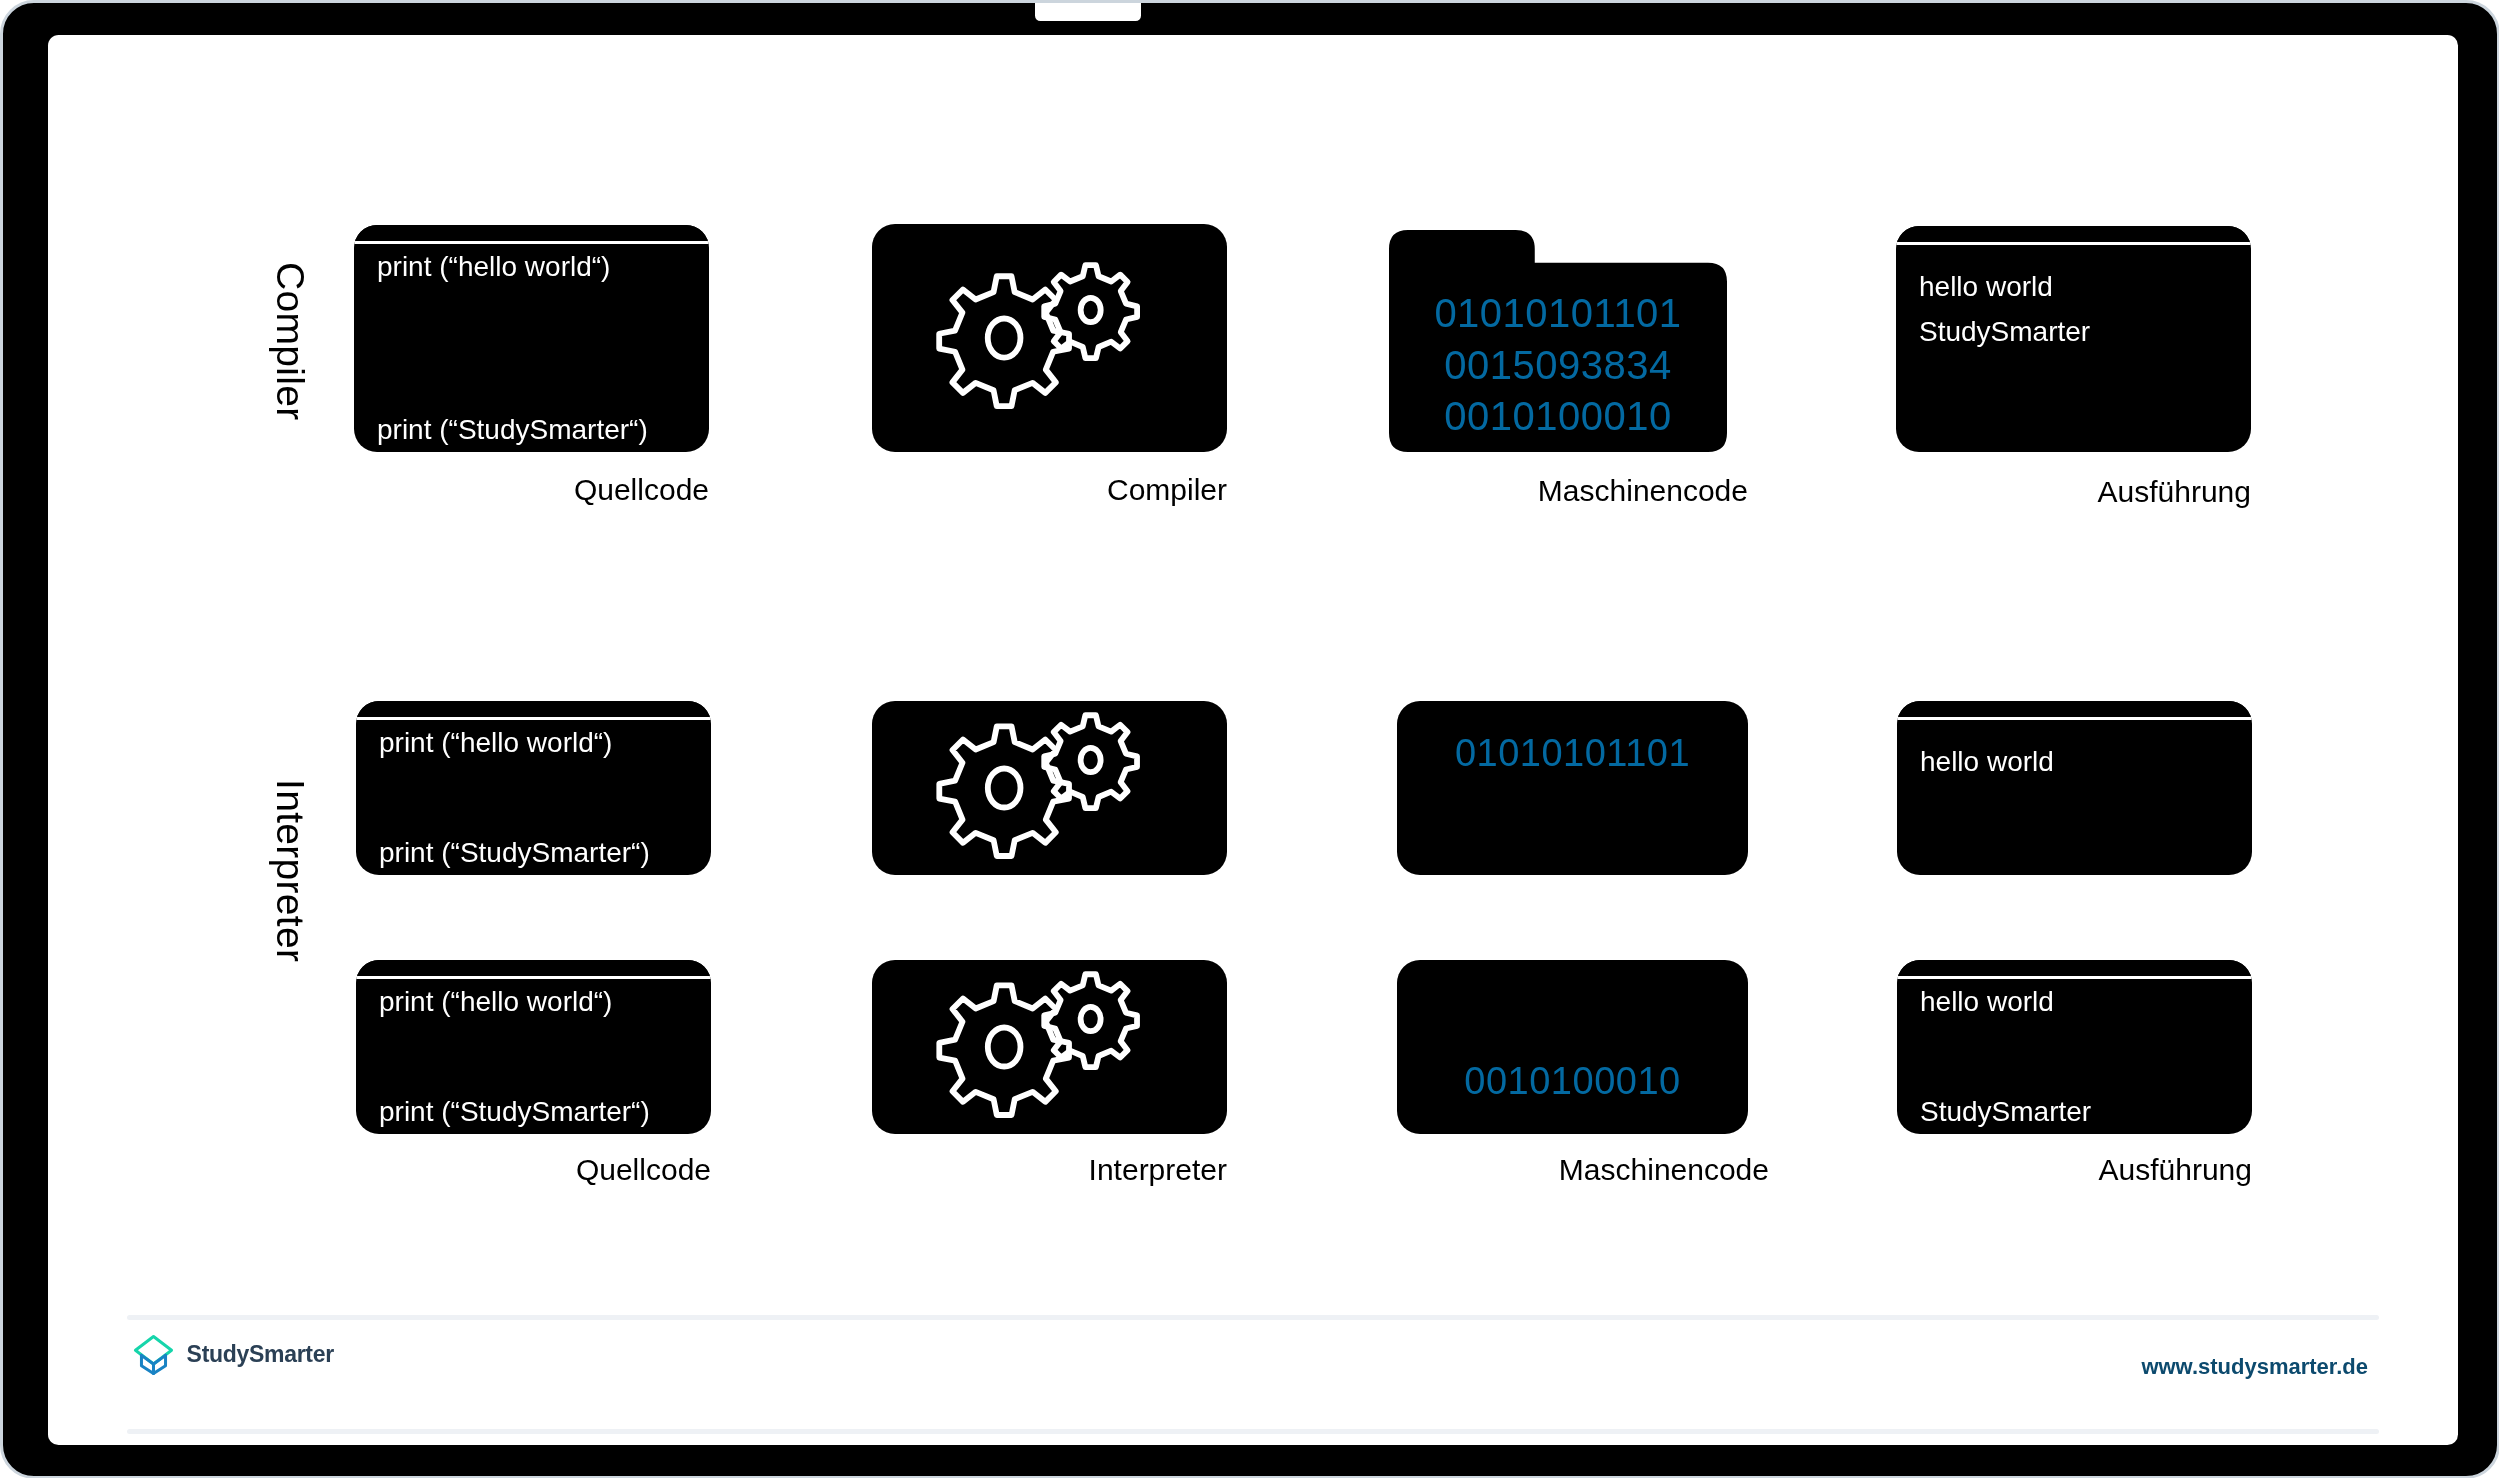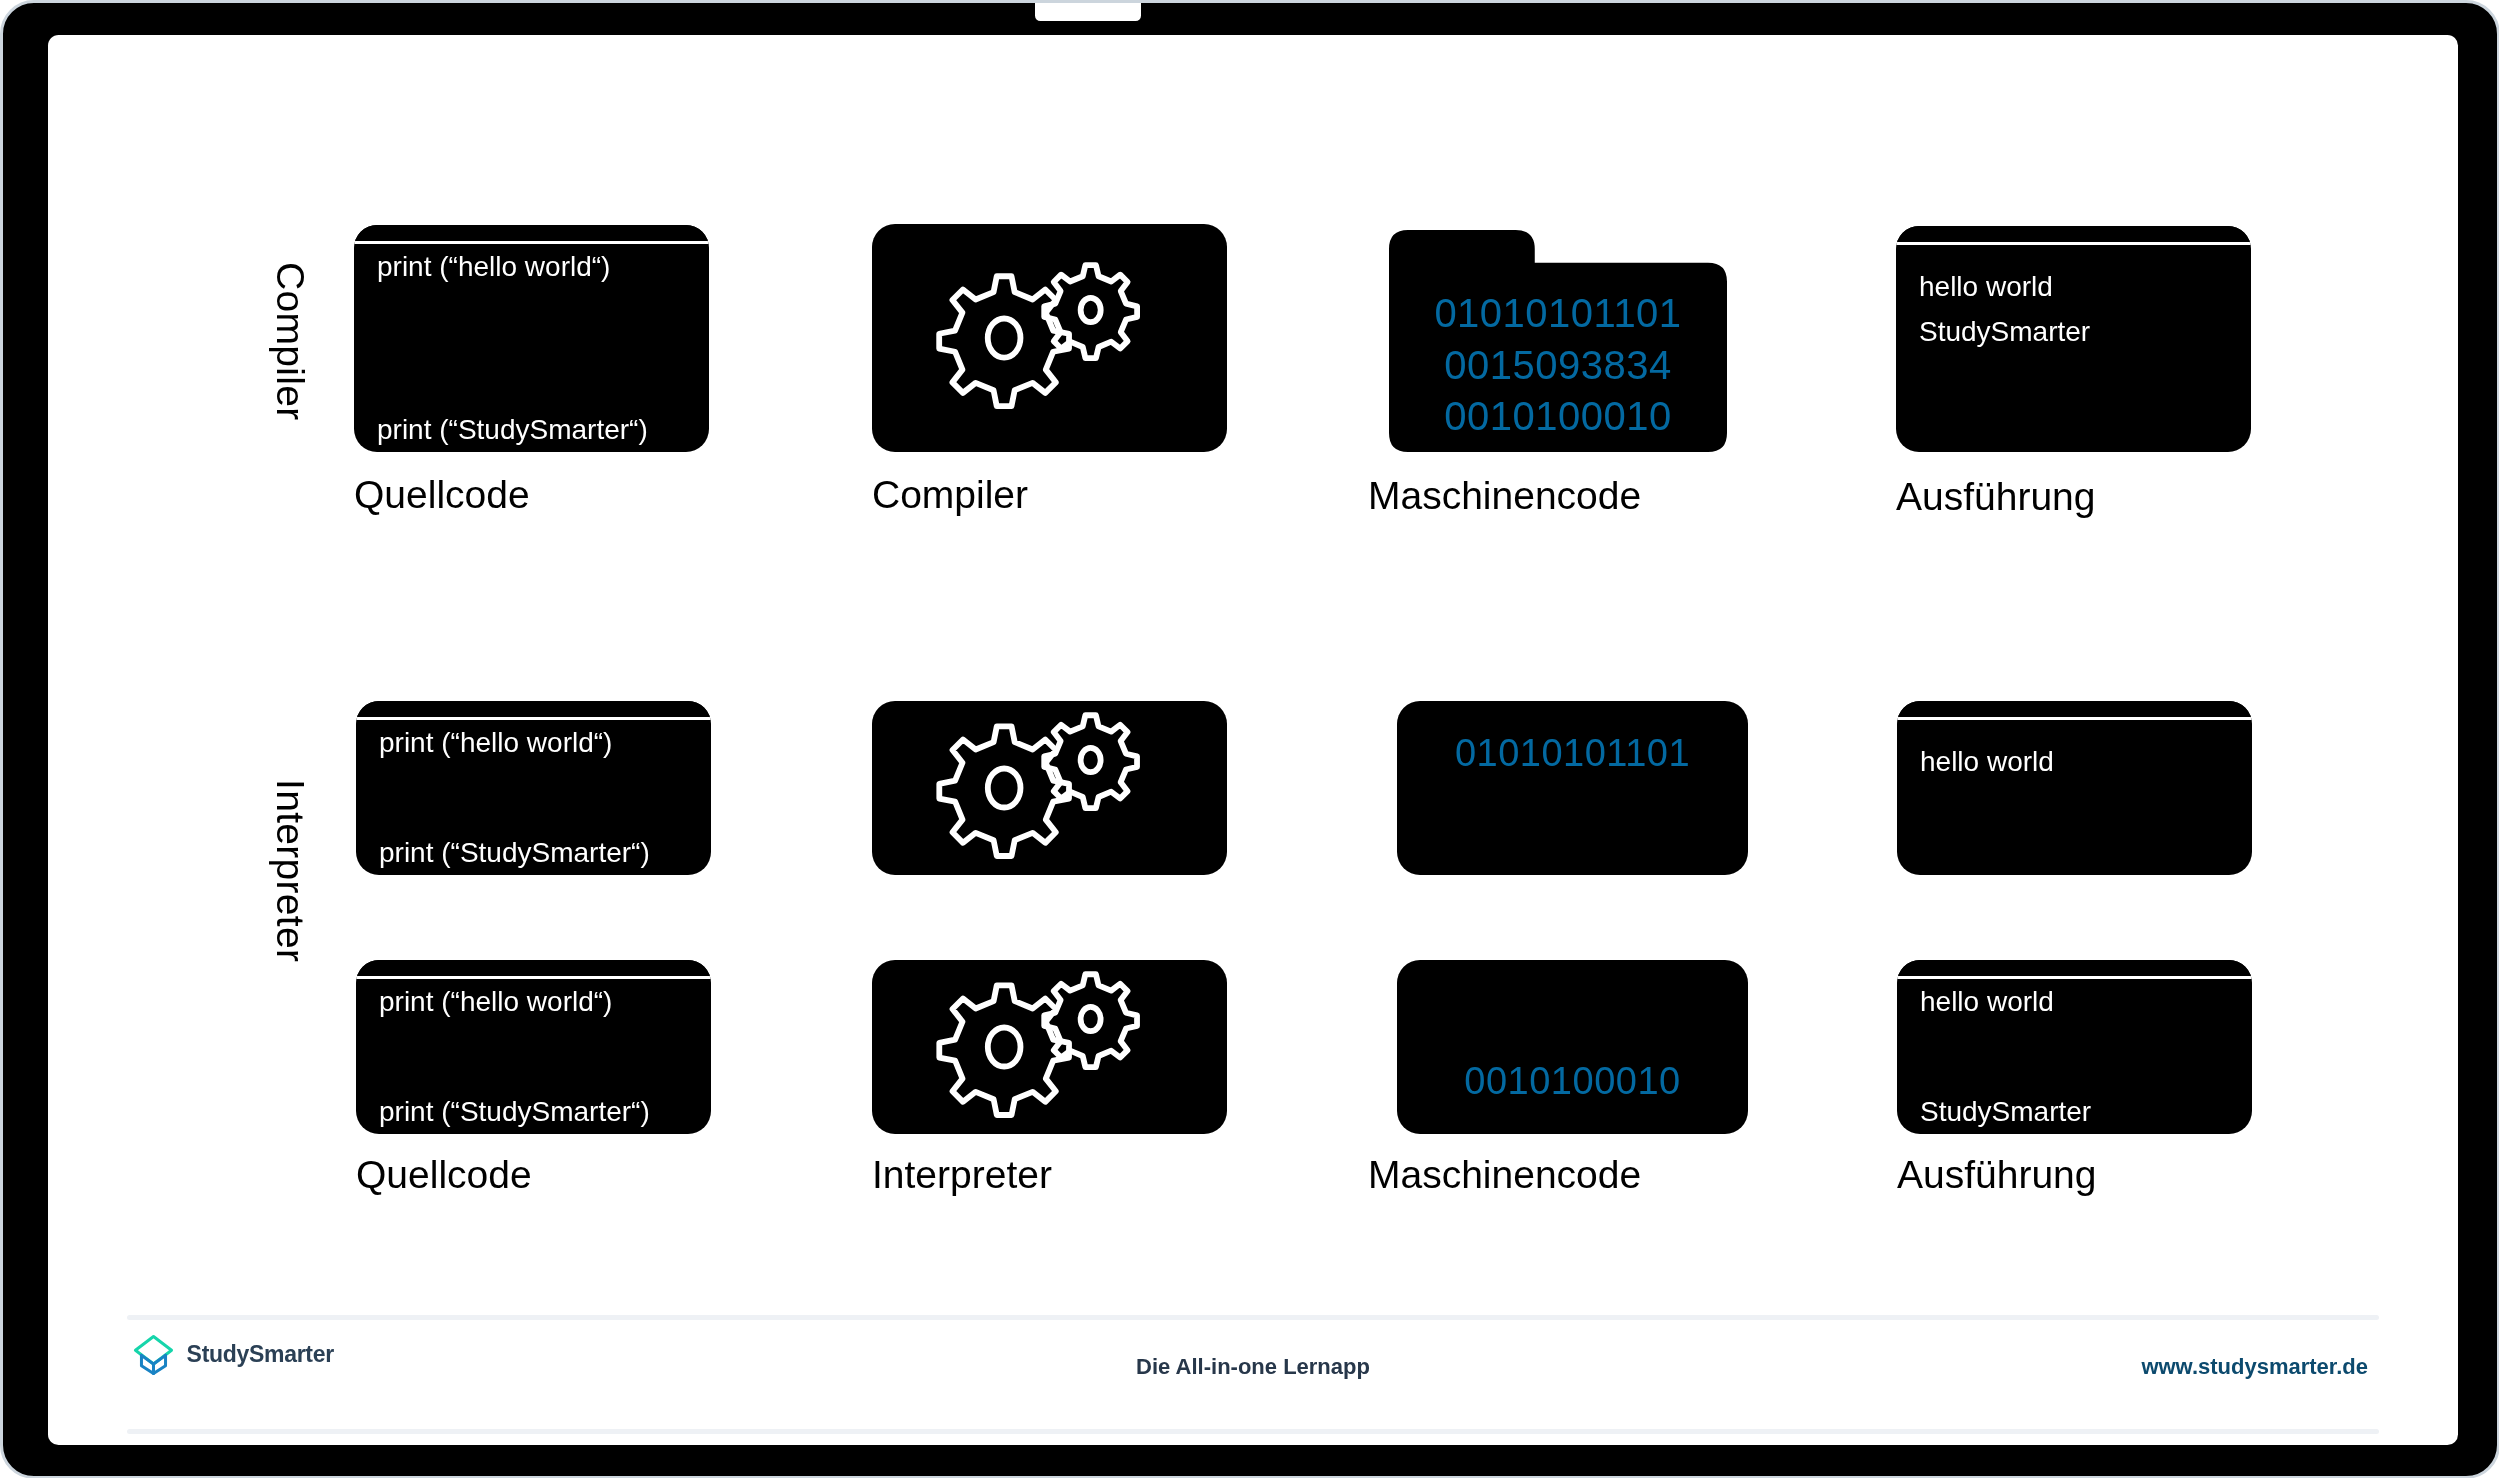--- a/index.html
+++ b/index.html
@@ -76,21 +76,21 @@
     padding-top:7.4px;box-sizing:border-box;
   }
   .folder .binline{font-size:40px;line-height:1.28;}
 
   
   .card.gear{background:#000;border-radius:23px;overflow:hidden;}
   .gear svg{position:absolute;}
 
   
   .caption{
-    position:absolute;text-align:left;font-size:39px;color:#000;
+    position:absolute;text-align:right;font-size:30px;color:#000;
     white-space:nowrap;
   }
 
   
   #footer-divider{
     position:absolute;left:79px;top:1280px;width:2252px;height:4.8px;
     background:#eef1f5;border-radius:2.6px;
   }
   #footer{
     position:absolute;left:0;top:1288px;width:2410px;height:100px;
@@ -248,21 +248,20 @@
             <g fill="none" stroke-width="7" stroke-linejoin="round" stroke-linecap="round">
               <path d="M50 8 L92 40 L50 72 L8 40 Z" stroke="#16d5ab"></path>
               <path d="M22 52 L22 76 L50 94 L78 76 L78 52" stroke="#1983c4"></path>
               <path d="M50 72 L50 94" stroke="#1983c4"></path>
               <path d="M22 52 L50 72 L78 52" stroke="#1983c4"></path>
             </g>
           </svg>
           <span id="logo-word">StudySmarter</span>
         </div>
 
-        <div id="footer-center">Die All-in-one Lernapp</div>
 
         <div id="footer-right">www.studysmarter.de</div>
       </div>
 
       <div id="footer-bottom-divider"></div>
 
     </div>
   </div>
 </div>
 

